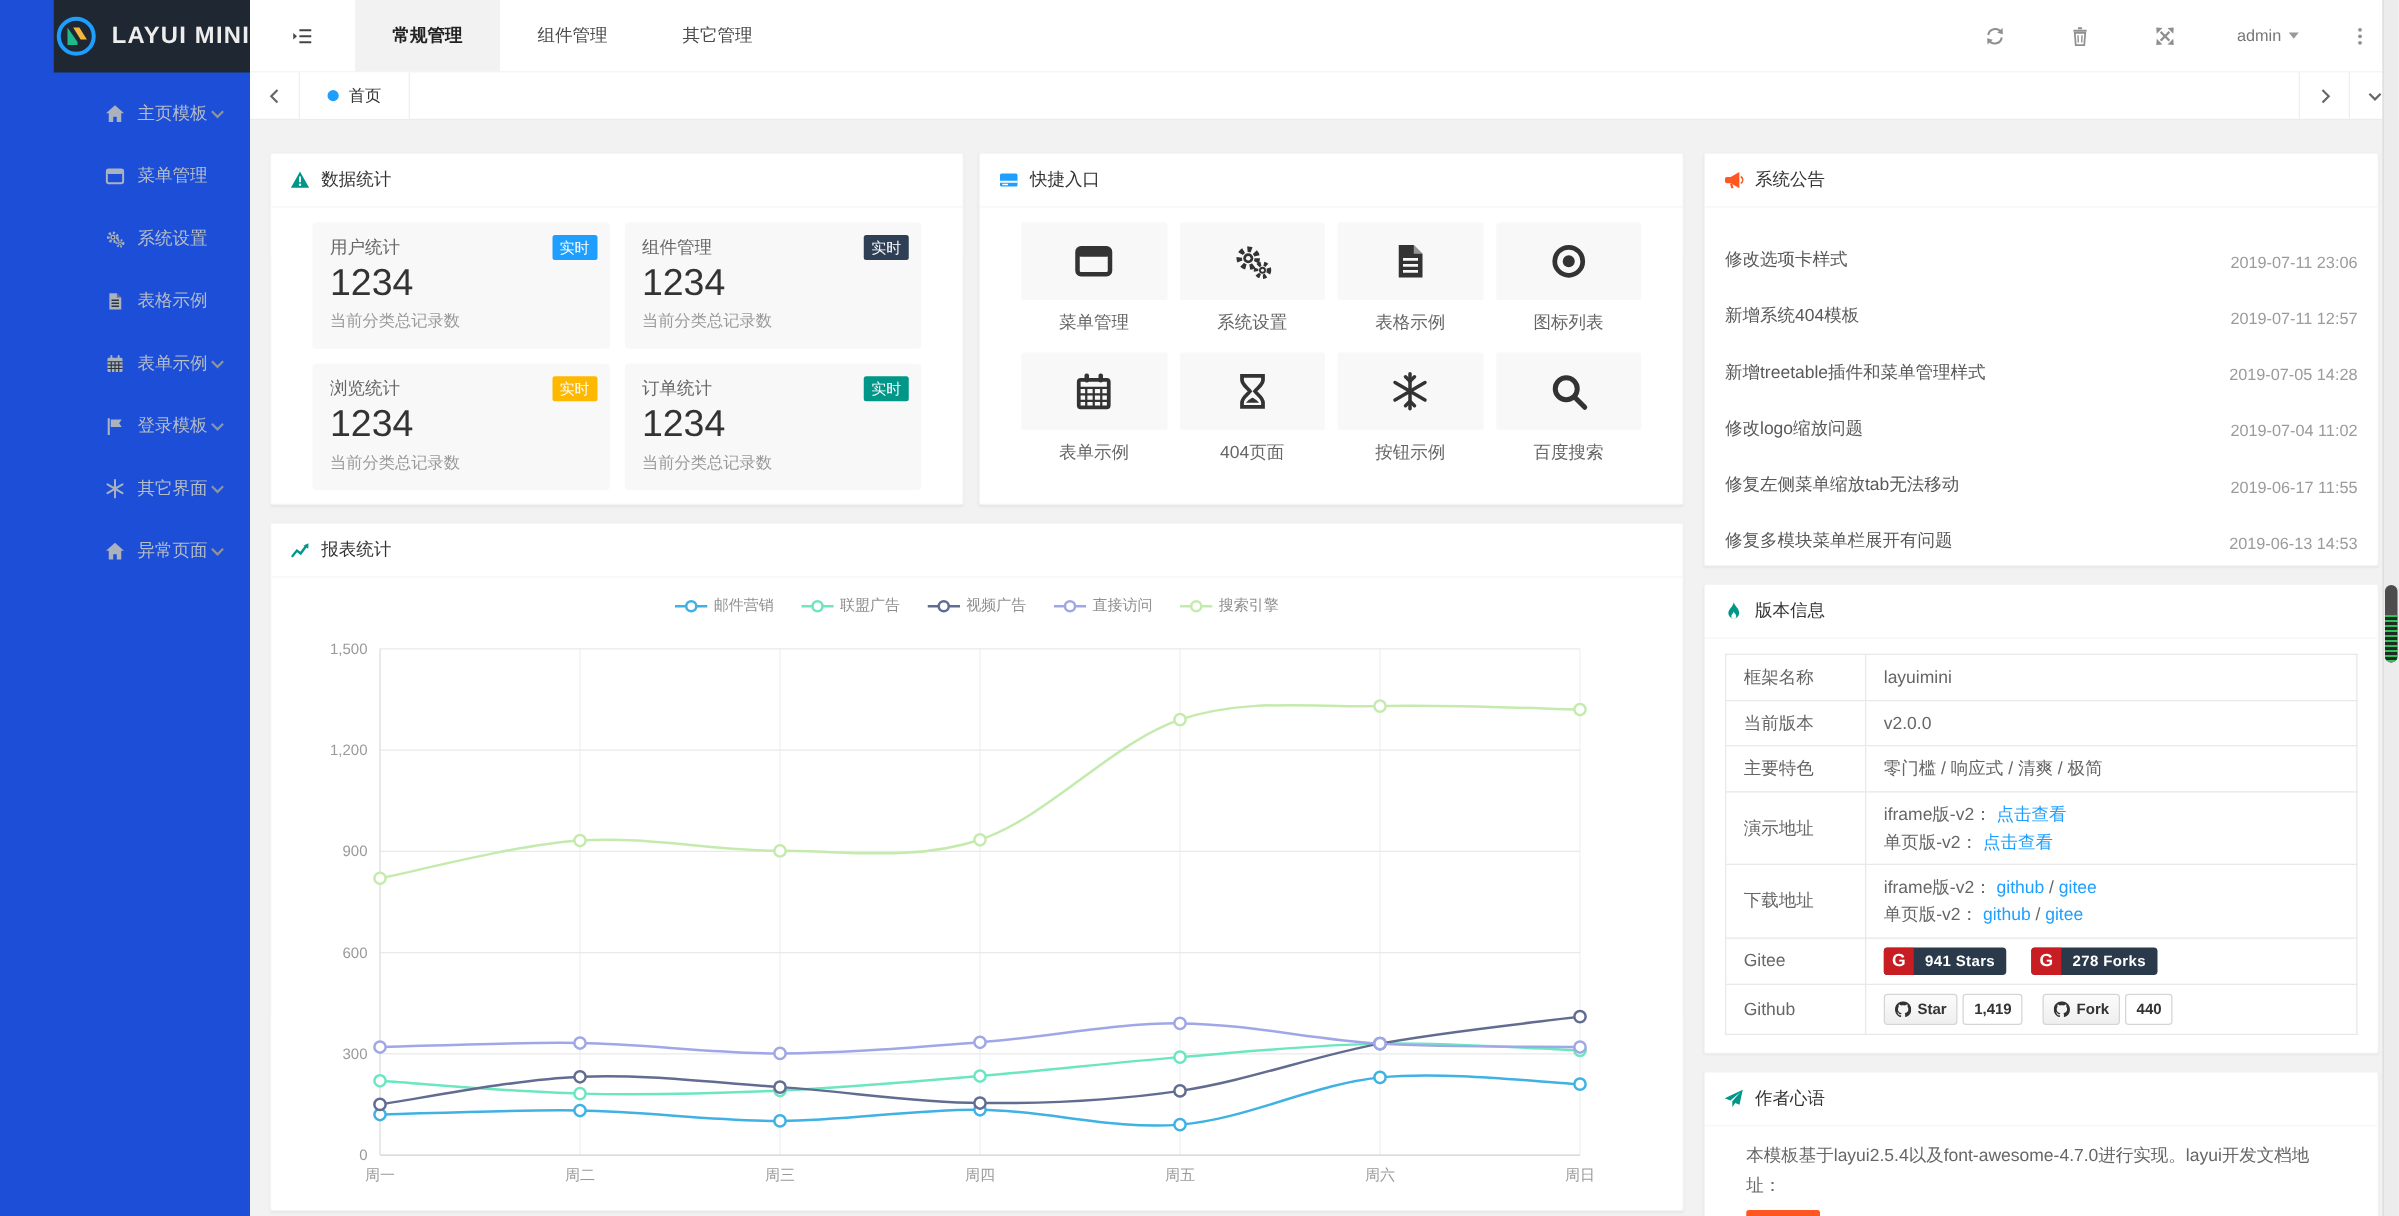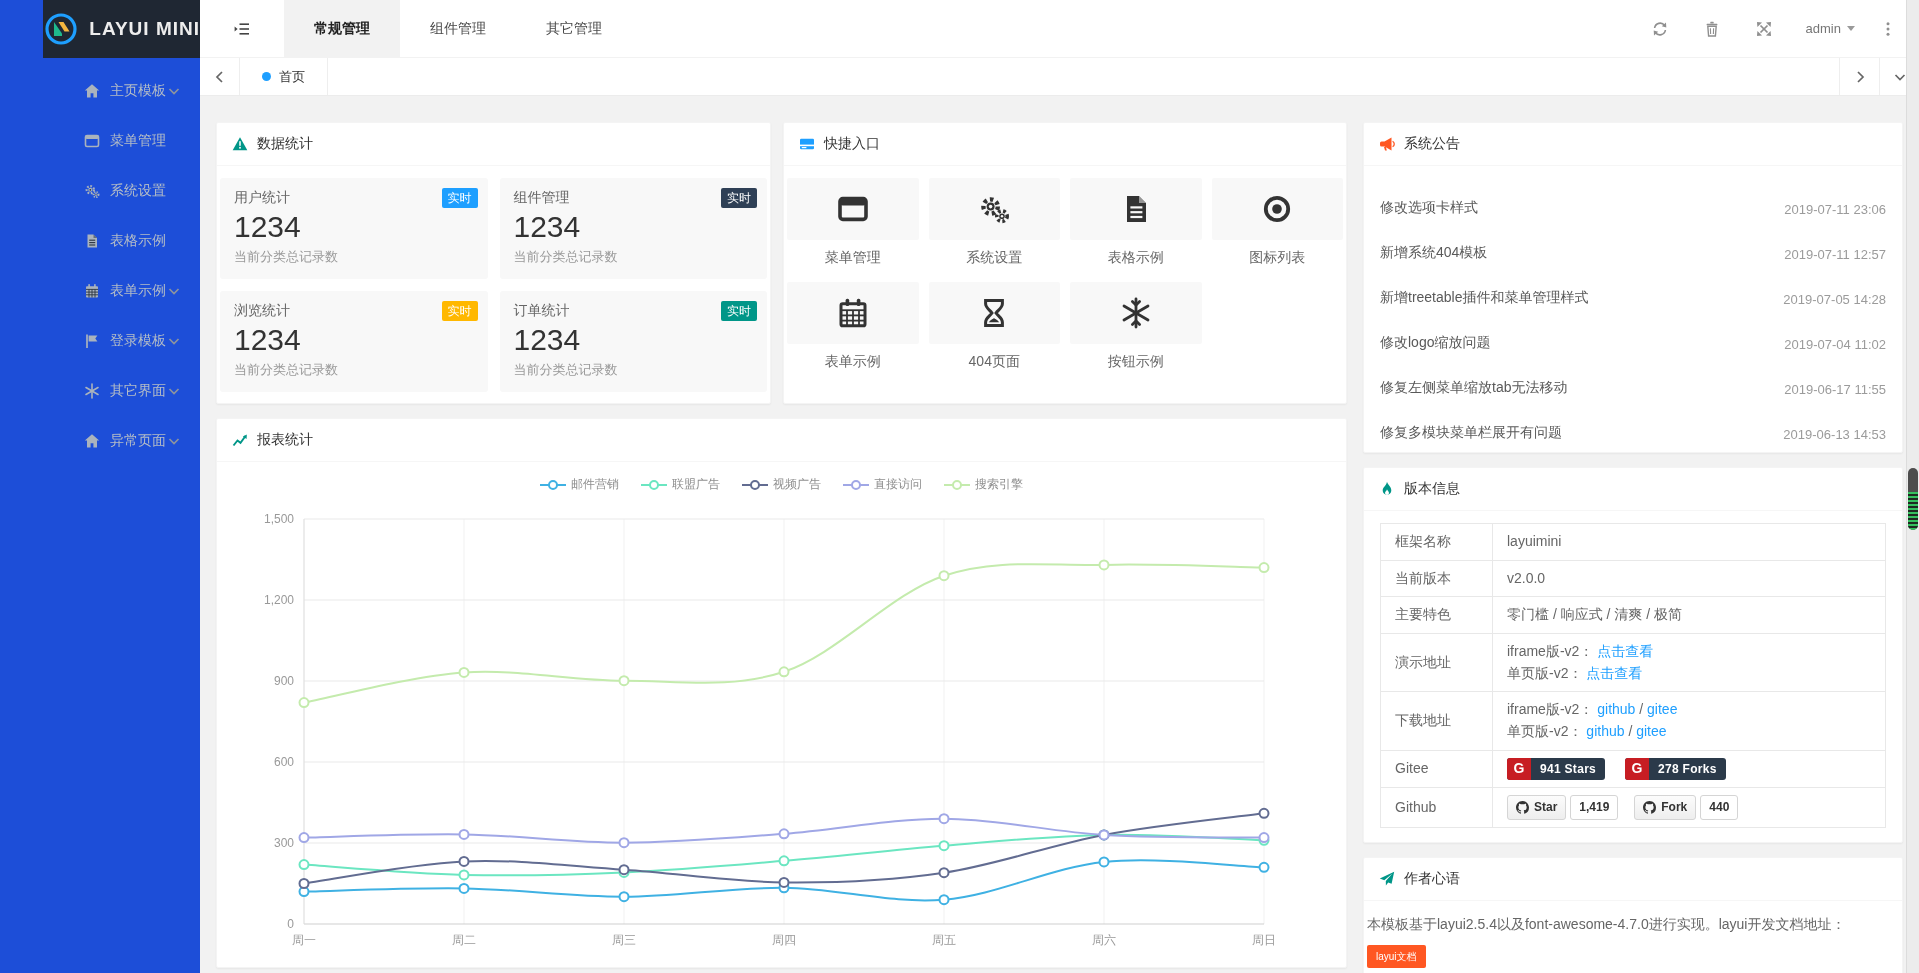--- a/index.html
+++ b/index.html
@@ -17,40 +17,40 @@
   .menu-item { height:50px; padding:0 18px 0 20px; display:flex; align-items:center; color:#b5bdc6; font-size:14px; cursor:pointer; }
   .menu-item .mi-icon { margin-right:10px; color:#aab3bd; }
   .menu-item .chev { margin-left:auto; color:#8d949e; }
 
   
   .main { flex:1; display:flex; flex-direction:column; min-width:0; }
   .topbar { height:58px; background:#fff; display:flex; align-items:stretch; border-bottom:1px solid #f2f2f2; flex:none; }
   .toggle-btn { width:84px; display:flex; align-items:center; justify-content:center; color:#444; cursor:pointer; }
   .nav-tab { padding:16px 30px; display:flex; align-items:center; font-size:14px; color:#4a4a4a; cursor:pointer; }
   .nav-tab.active { background:#f2f2f2; color:#222; font-weight:bold; }
-  .topbar-right { margin-left:auto; display:flex; align-items:center; color:#8f8f8f; padding-right:14px; }
+  .topbar-right { margin-left:auto; display:flex; align-items:center; color:#8f8f8f; padding-right:14px;gap:16px; }
   .tb-act { width:52px; display:flex; align-items:center; justify-content:center; cursor:pointer; color:#8f8f8f; }
   .admin-box { display:flex; align-items:center; gap:6px; padding:0 16px; color:#767676; font-size:13px; cursor:pointer; }
   .caret { width:0; height:0; border-left:4px solid transparent; border-right:4px solid transparent; border-top:5px solid #9a9a9a; }
 
   
   .tabbar { height:38px; background:#fff; border-bottom:1px solid #ececec; display:flex; align-items:stretch; flex:none; }
   .tabbar-btn { width:40px; display:flex; align-items:center; justify-content:center; color:#666; border-right:1px solid #eee; cursor:pointer; }
   .tabbar-btn.right { border-right:none; border-left:1px solid #eee; }
   .tab-item { padding:0 22px; display:flex; align-items:center; gap:8px; font-size:13px; color:#333; border-right:1px solid #eee; cursor:pointer; background:#fff; }
   .tab-dot { width:9px; height:9px; border-radius:50%; background:#1E9FFF; }
   .tabbar-spacer { flex:1; }
 
   
   .content { flex:1; background:#f2f2f2; padding:26px 16px 0 16px; overflow:hidden; display:flex; gap:16px; align-items:flex-start; }
   .col-left { flex:1; min-width:0; }
   .col-right { width:540px; flex:none; }
   .card { background:#fff; border:1px solid #f4f4f4; border-radius:2px; box-shadow:0 1px 2px rgba(0,0,0,.05); }
   .card-header { height:43px; display:flex; align-items:center; gap:9px; padding:0 15px; border-bottom:1px solid #f6f6f6; font-size:14px; color:#333; }
-  .card-body { padding:12px 3px 14px; }
+  .card-body { padding:12px 33px 14px; }
   .c-green { color:#009688; } .c-blue { color:#1E9FFF; } .c-red { color:#FF5722; }
 
   .row-top { display:flex; gap:12px; }
   .row-top .card { height:282px; }
   #card-stats { width:555px; flex:none; }
   #card-quick { flex:1; }
 
   
   .stats-grid { display:grid; grid-template-columns:1fr 1fr; gap:12px; }
   .stat-card { background:#f8f8f8; border-radius:3px; padding:11px 14px 12px; position:relative; height:101px; }
@@ -430,20 +430,29 @@
                 <div class="q-icon">
                     <svg class="ic ic-lg" viewBox="0 0 16 16" stroke="currentColor" stroke-width="1.4" stroke-linecap="round">
                       <line x1="8" y1="1" x2="8" y2="15"></line>
                       <line x1="2" y1="4.5" x2="14" y2="11.5"></line>
                       <line x1="14" y1="4.5" x2="2" y2="11.5"></line>
                       <polyline points="6.2,2.2 8,4 9.8,2.2" fill="none"></polyline>
                       <polyline points="6.2,13.8 8,12 9.8,13.8" fill="none"></polyline>
                     </svg>
                   </div>
                 <div class="q-label">按钮示例</div>
+              </div>
+              <div class="q-item">
+                <div class="q-icon">
+                    <svg class="ic ic-lg" viewBox="0 0 16 16" fill="none">
+                      <circle cx="7" cy="7" r="4.4" stroke="currentColor" stroke-width="2"></circle>
+                      <line x1="10.4" y1="10.4" x2="14.4" y2="14.4" stroke="currentColor" stroke-width="2" stroke-linecap="round"></line>
+                    </svg>
+                  </div>
+                <div class="q-label">百度搜索</div>
               </div>
 
             </div>
           </div>
         </div>
       </div>
 
       <div class="card" id="card-chart">
         <div class="card-header">
           <svg class="ic c-green" viewBox="0 0 16 16" fill="none">

